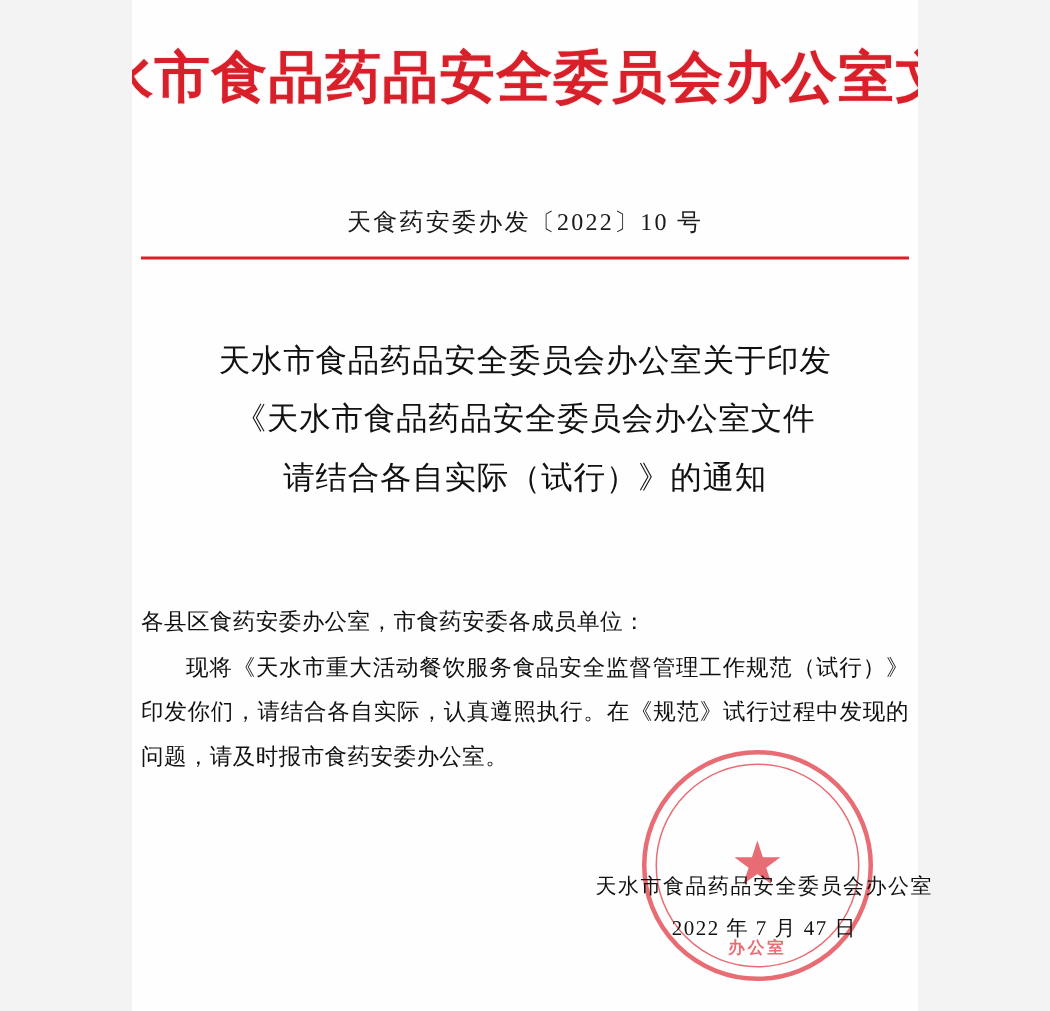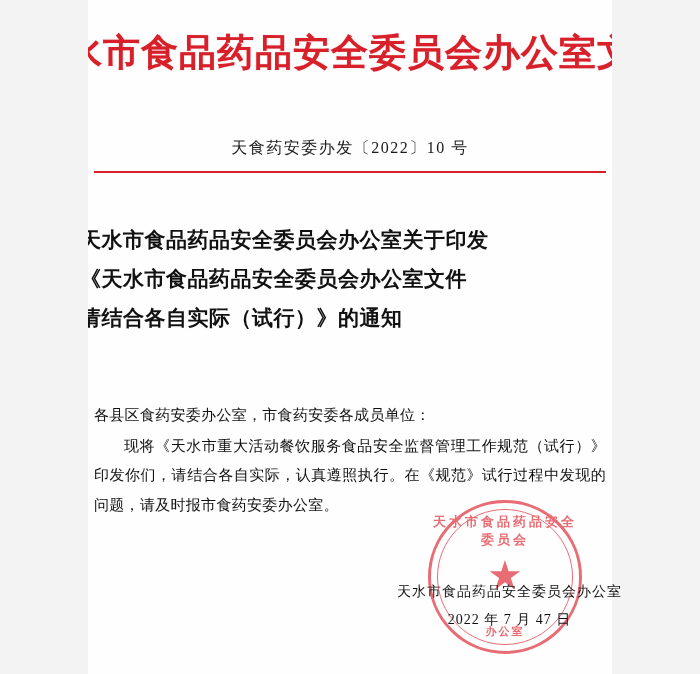--- a/index.html
+++ b/index.html
@@ -46,22 +46,22 @@
   }
   .red-rule {
     margin: 12px auto 0 auto;
     width: 512px;
     height: 2px;
     background: #d8202a;
   }
   .doc-subject {
     margin: 48px auto 0 auto;
     width: 540px;
-    text-align: left;
-    font-weight: bold;
+    text-align: center;
+    font-weight: normal;
     font-size: 21px;
     line-height: 1.85;
     letter-spacing: 0.5px;
   }
   .doc-subject .line {
     display: block;
   }
   .body-block {
     margin: 63px auto 0 auto;
     width: 512px;
@@ -171,21 +171,20 @@
     <span class="line">请结合各自实际（试行）》的通知</span>
   </div>
 
   <div class="body-block">
     <p class="salutation">各县区食药安委办公室，市食药安委各成员单位：</p>
     <p class="para">现将《天水市重大活动餐饮服务食品安全监督管理工作规范（试行）》印发你们，请结合各自实际，认真遵照执行。在《规范》试行过程中发现的问题，请及时报市食药安委办公室。</p>
   </div>
 
   <div class="seal">
     <div class="seal-ring-inner"></div>
-    <div class="seal-text-top">天水市食品药品安全委员会</div>
     <div class="star">★</div>
     <div class="seal-text-bottom">办公室</div>
   </div>
 
   <div class="signature">
     <span class="sig-line">天水市食品药品安全委员会办公室</span>
     <span class="sig-line">2022 年 7 月 47 日</span>
   </div>
 
 </div>

